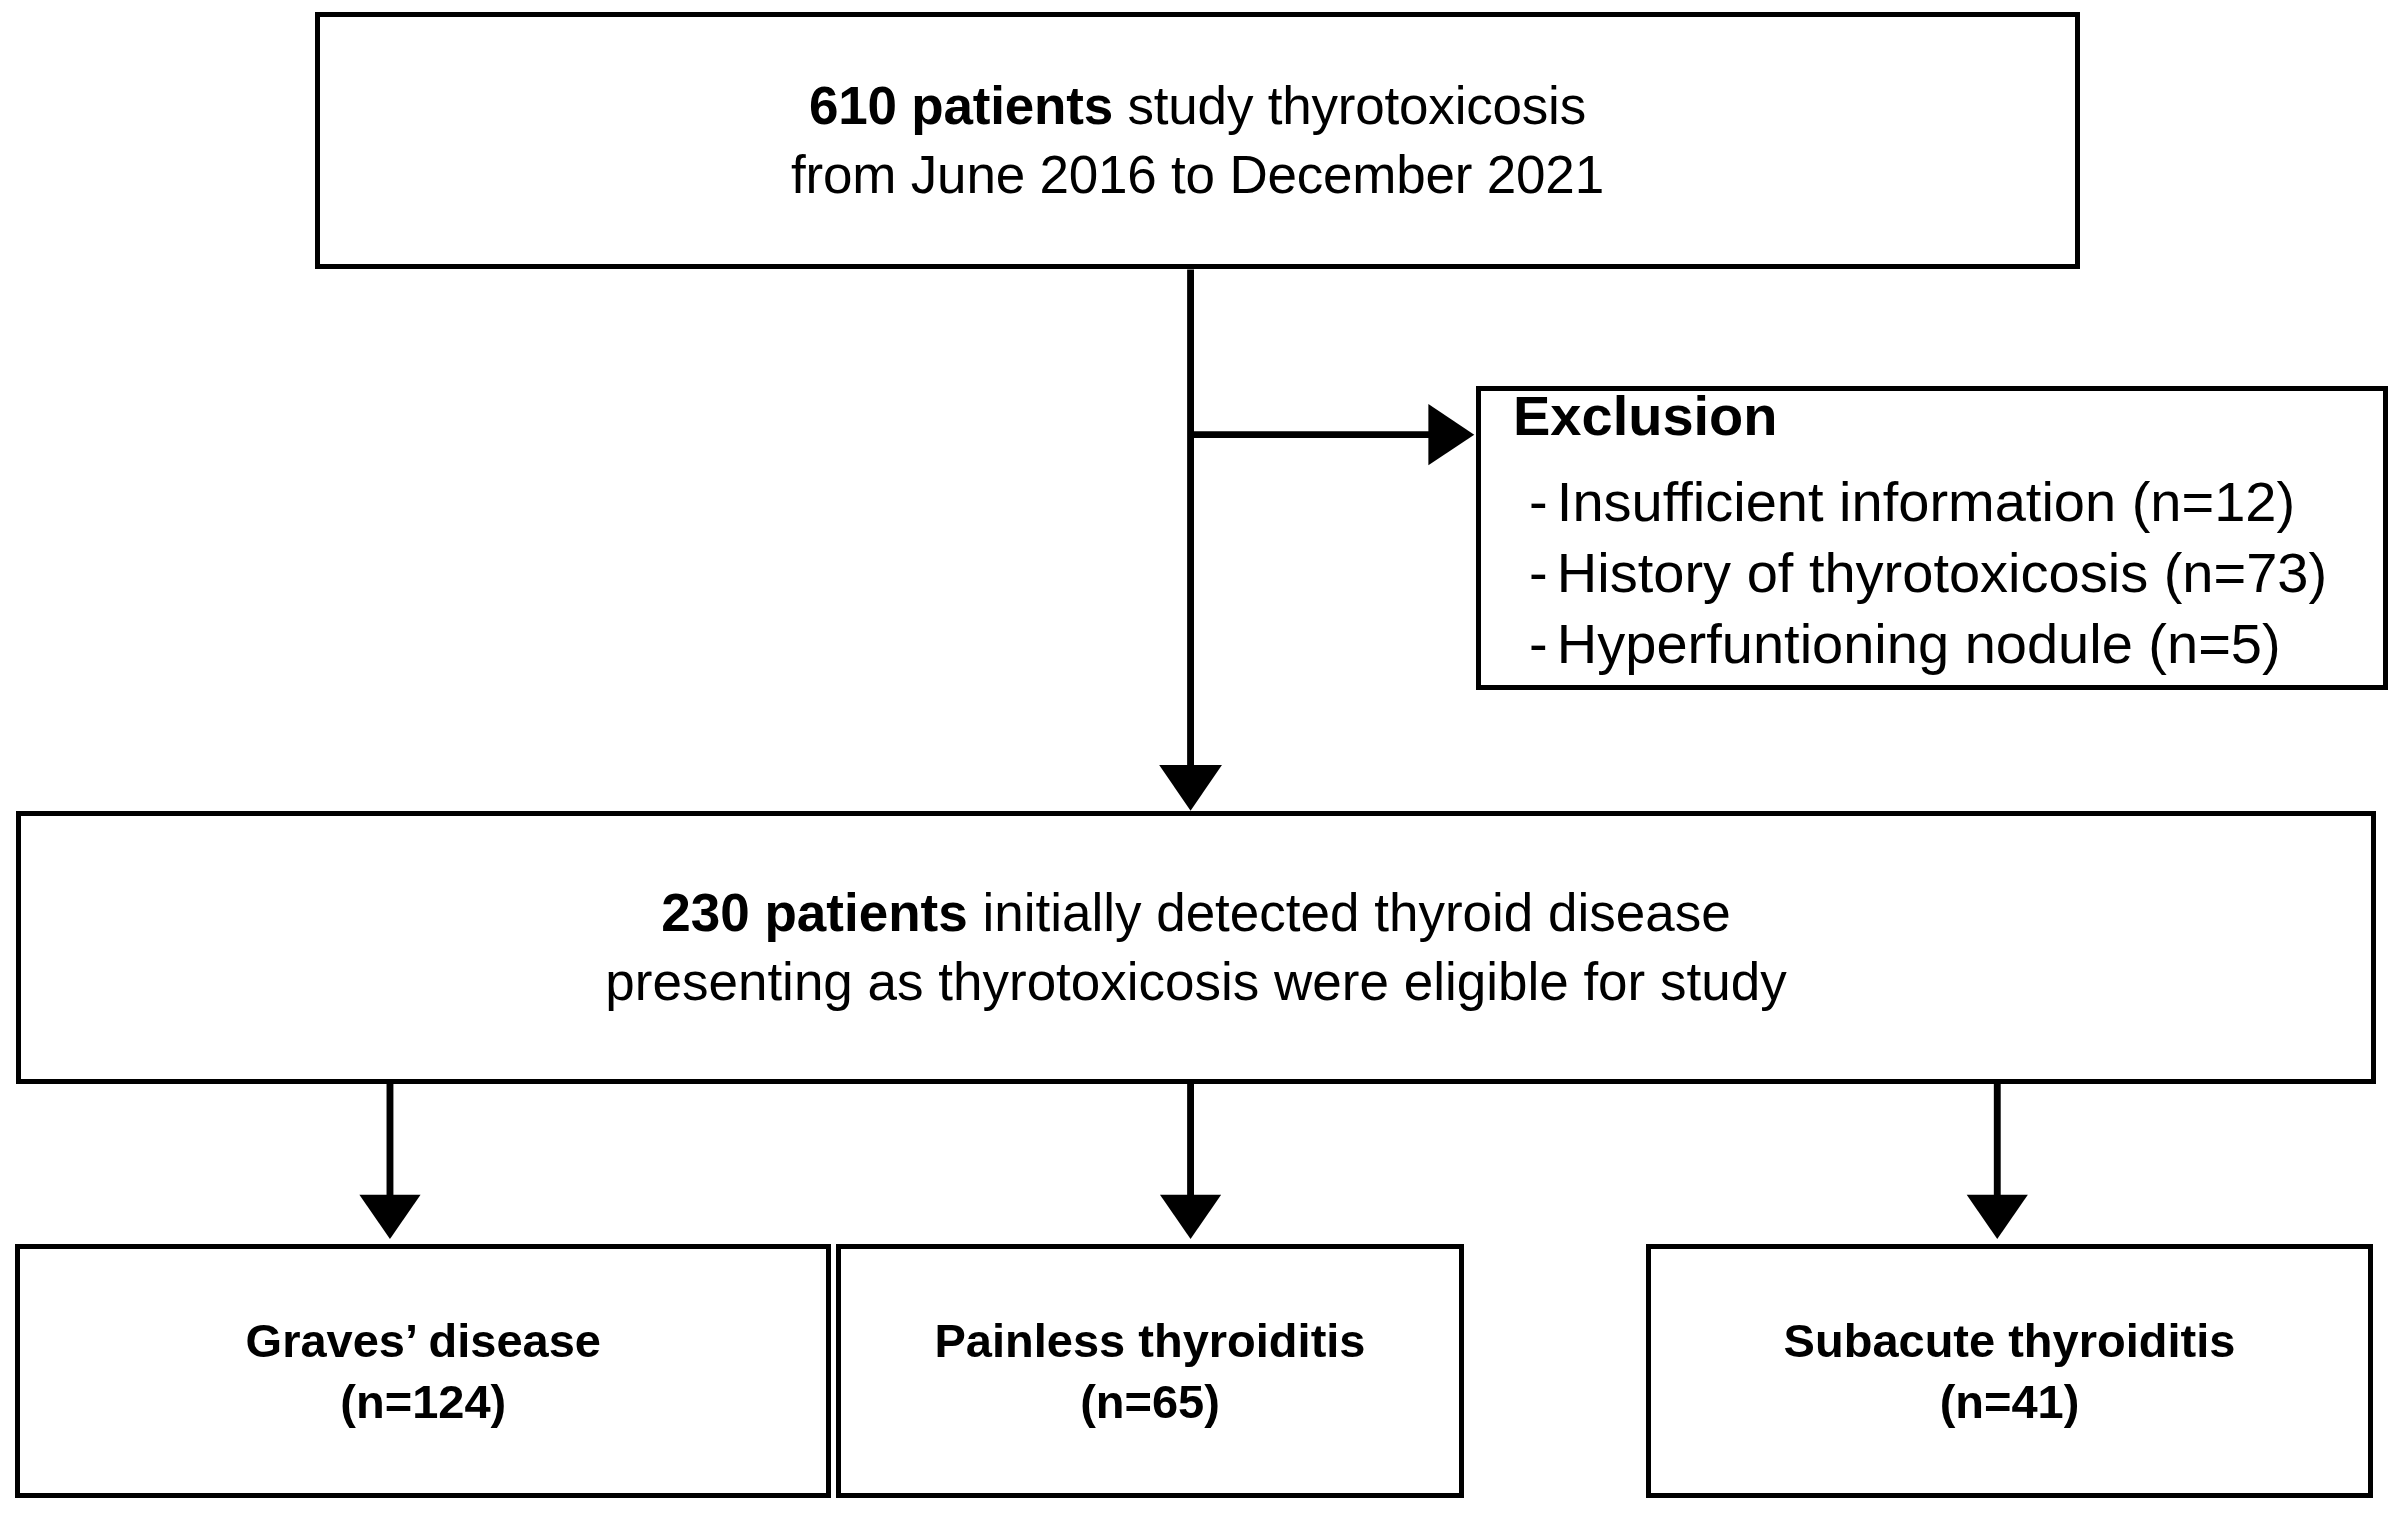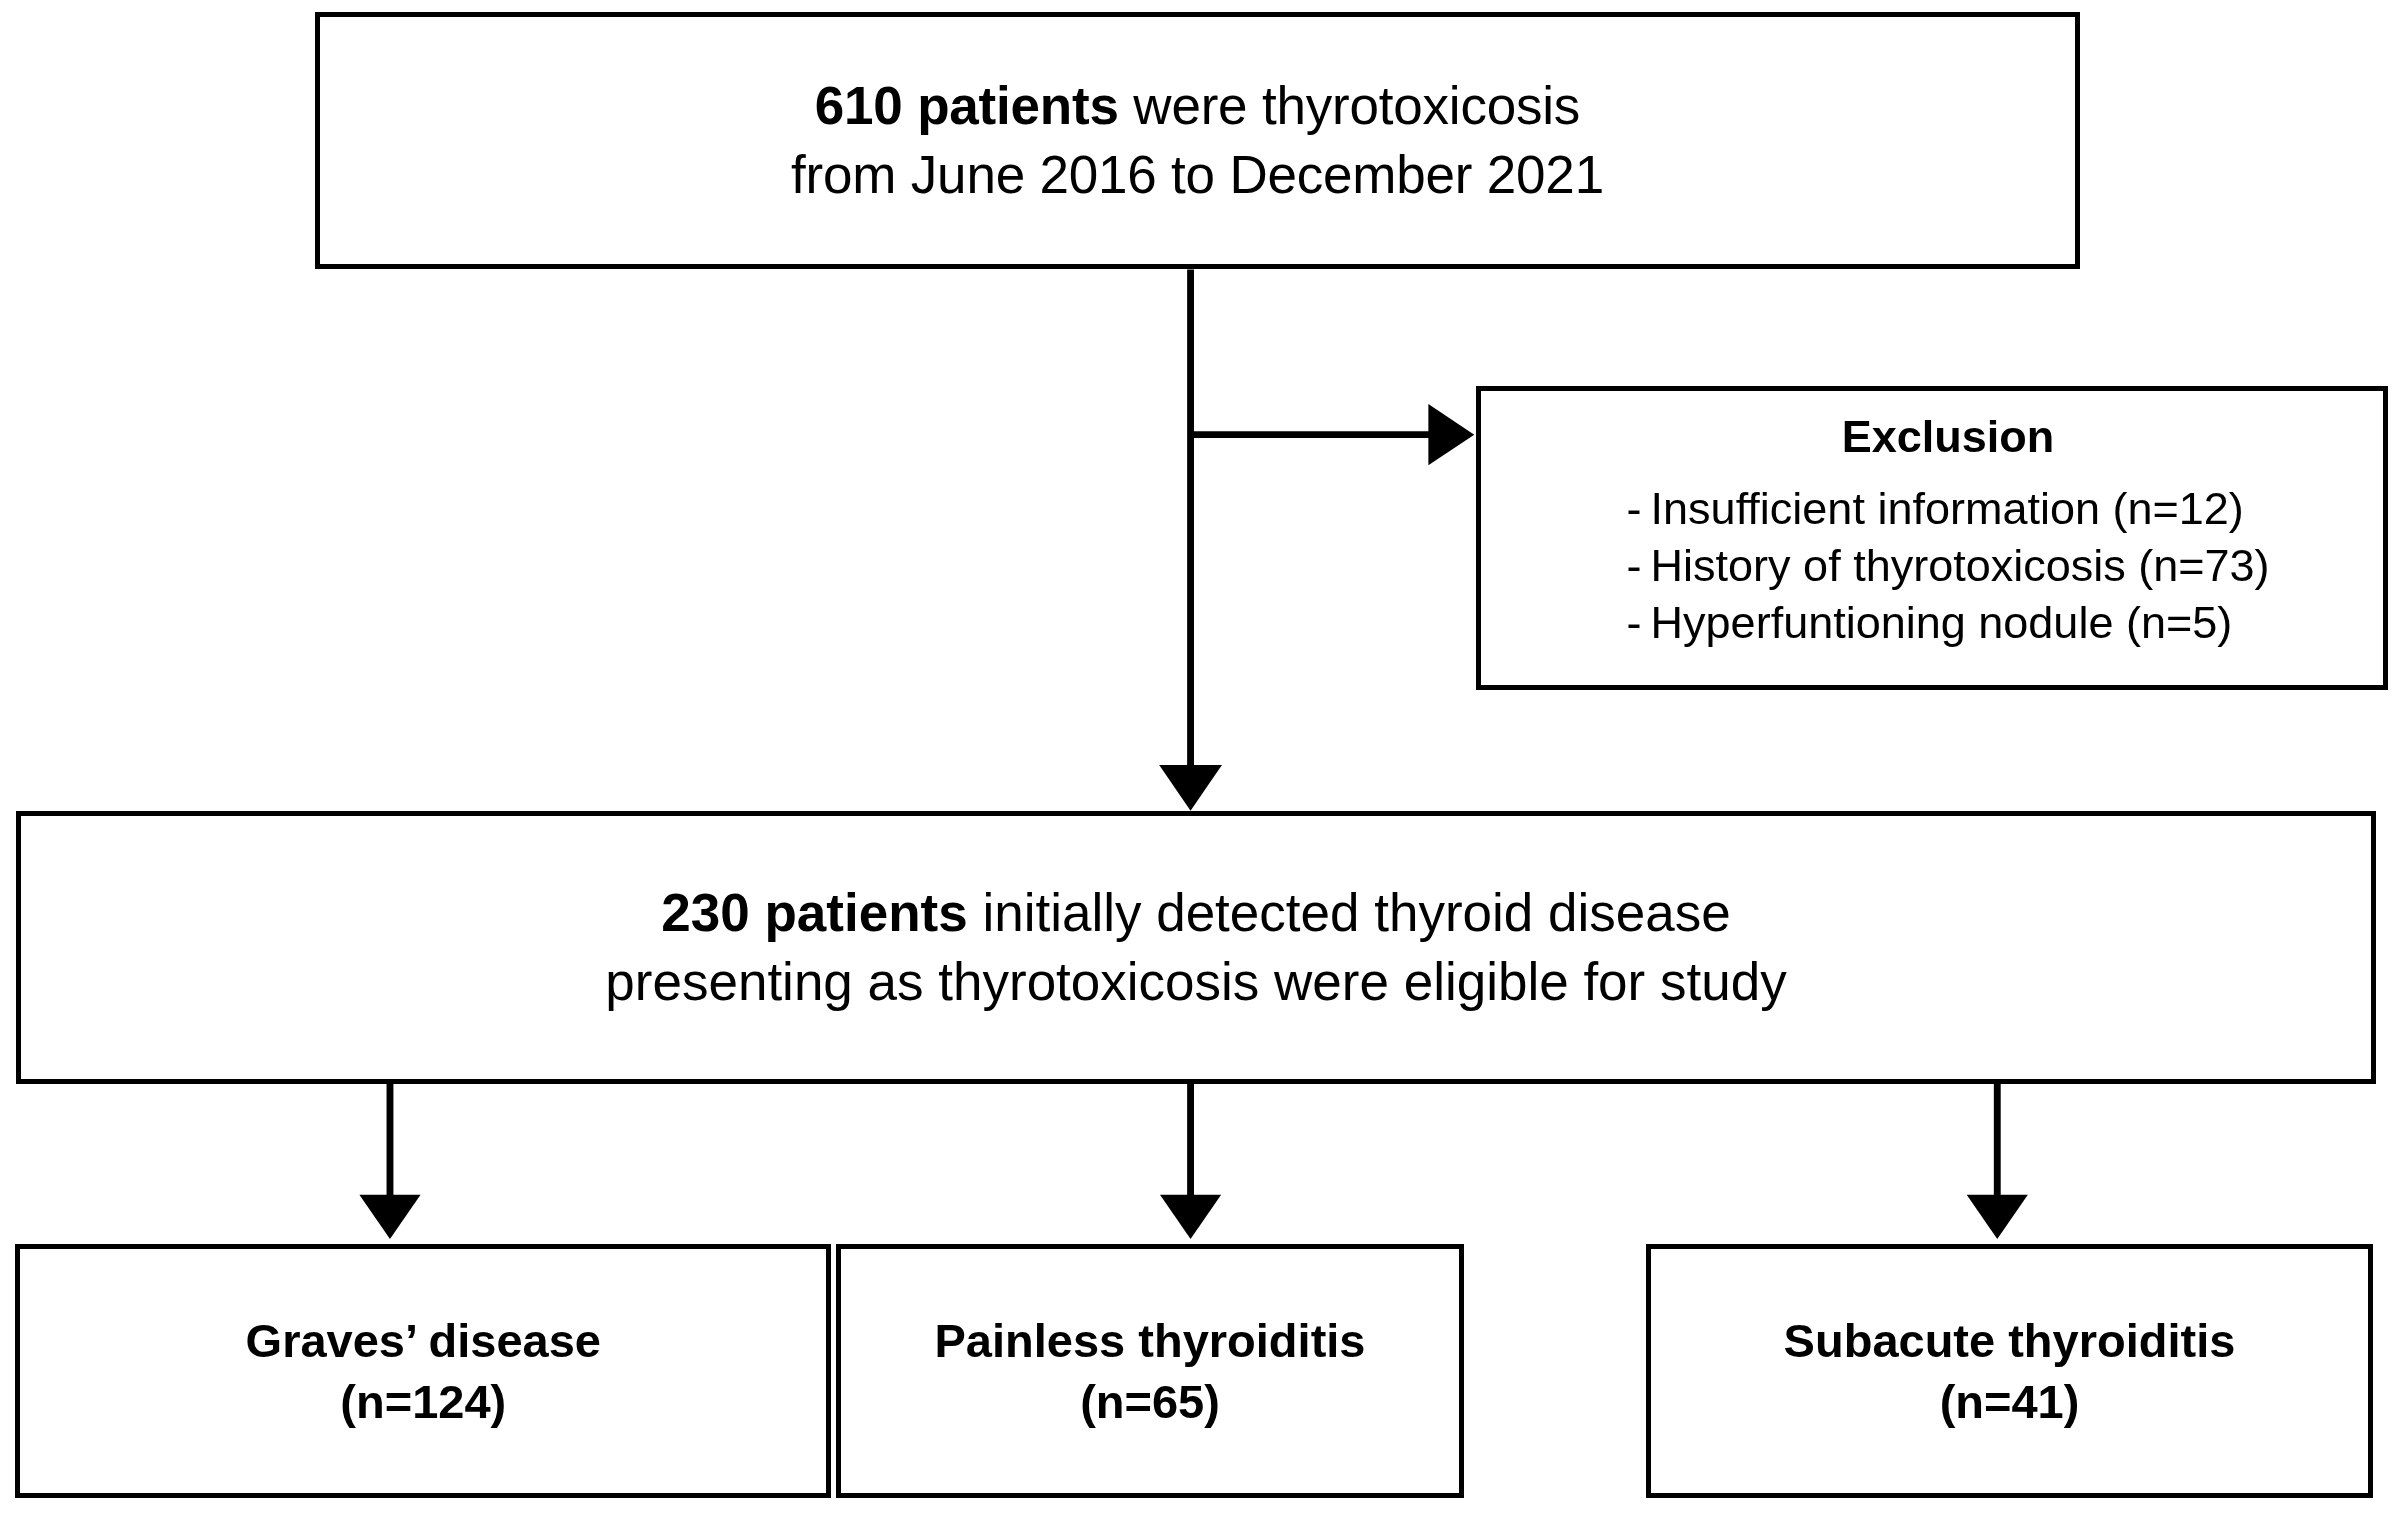--- a/index.html
+++ b/index.html
@@ -54,25 +54,25 @@
   }
   #node-enrollment .line { letter-spacing: -0.2px; }
   .bold-count { font-weight: bold; }
 
   
   #node-exclusion {
     left: 1476px;
     top: 386px;
     width: 912px;
     height: 304px;
-    align-items: center;
+    align-items: flex-start;
     justify-content: center;
     text-align: left;
     padding: 7.6px 0 7.6px 32px;
-    font-size: 45px;
+    font-size: 56px;
   }
   #node-exclusion .heading {
     font-weight: bold;
     line-height: 1.26;
     display: block;
     white-space: nowrap;
   }
   #node-exclusion ul {
     list-style: none;
     margin: 16px;
@@ -122,21 +122,21 @@
     <polygon points="510,1620 470,1562 550,1562" fill="#000000"></polygon>
 
     <line x1="1557" y1="1417" x2="1557" y2="1578" stroke="#000000" stroke-width="9"></line>
     <polygon points="1557,1620 1517,1562 1597,1562" fill="#000000"></polygon>
 
     <line x1="2612" y1="1417" x2="2612" y2="1578" stroke="#000000" stroke-width="9"></line>
     <polygon points="2612,1620 2572,1562 2652,1562" fill="#000000"></polygon>
   </svg>
 
   <div class="node" id="node-enrollment">
-    <span class="line"><span class="bold-count">610 patients</span><span> were thyrotoxicosis</span></span>
+    <span class="line"><span class="bold-count">610 patients</span><span> study thyrotoxicosis</span></span>
     <span class="line">from June 2016 to December 2021</span>
   </div>
 
   <div class="node" id="node-exclusion">
     <span class="heading">Exclusion</span>
     <ul>
       <li><span class="dash">-</span><span>Insufficient information (n=12)</span></li>
       <li><span class="dash">-</span><span>History of thyrotoxicosis (n=73)</span></li>
       <li><span class="dash">-</span><span>Hyperfuntioning nodule (n=5)</span></li>
     </ul>

